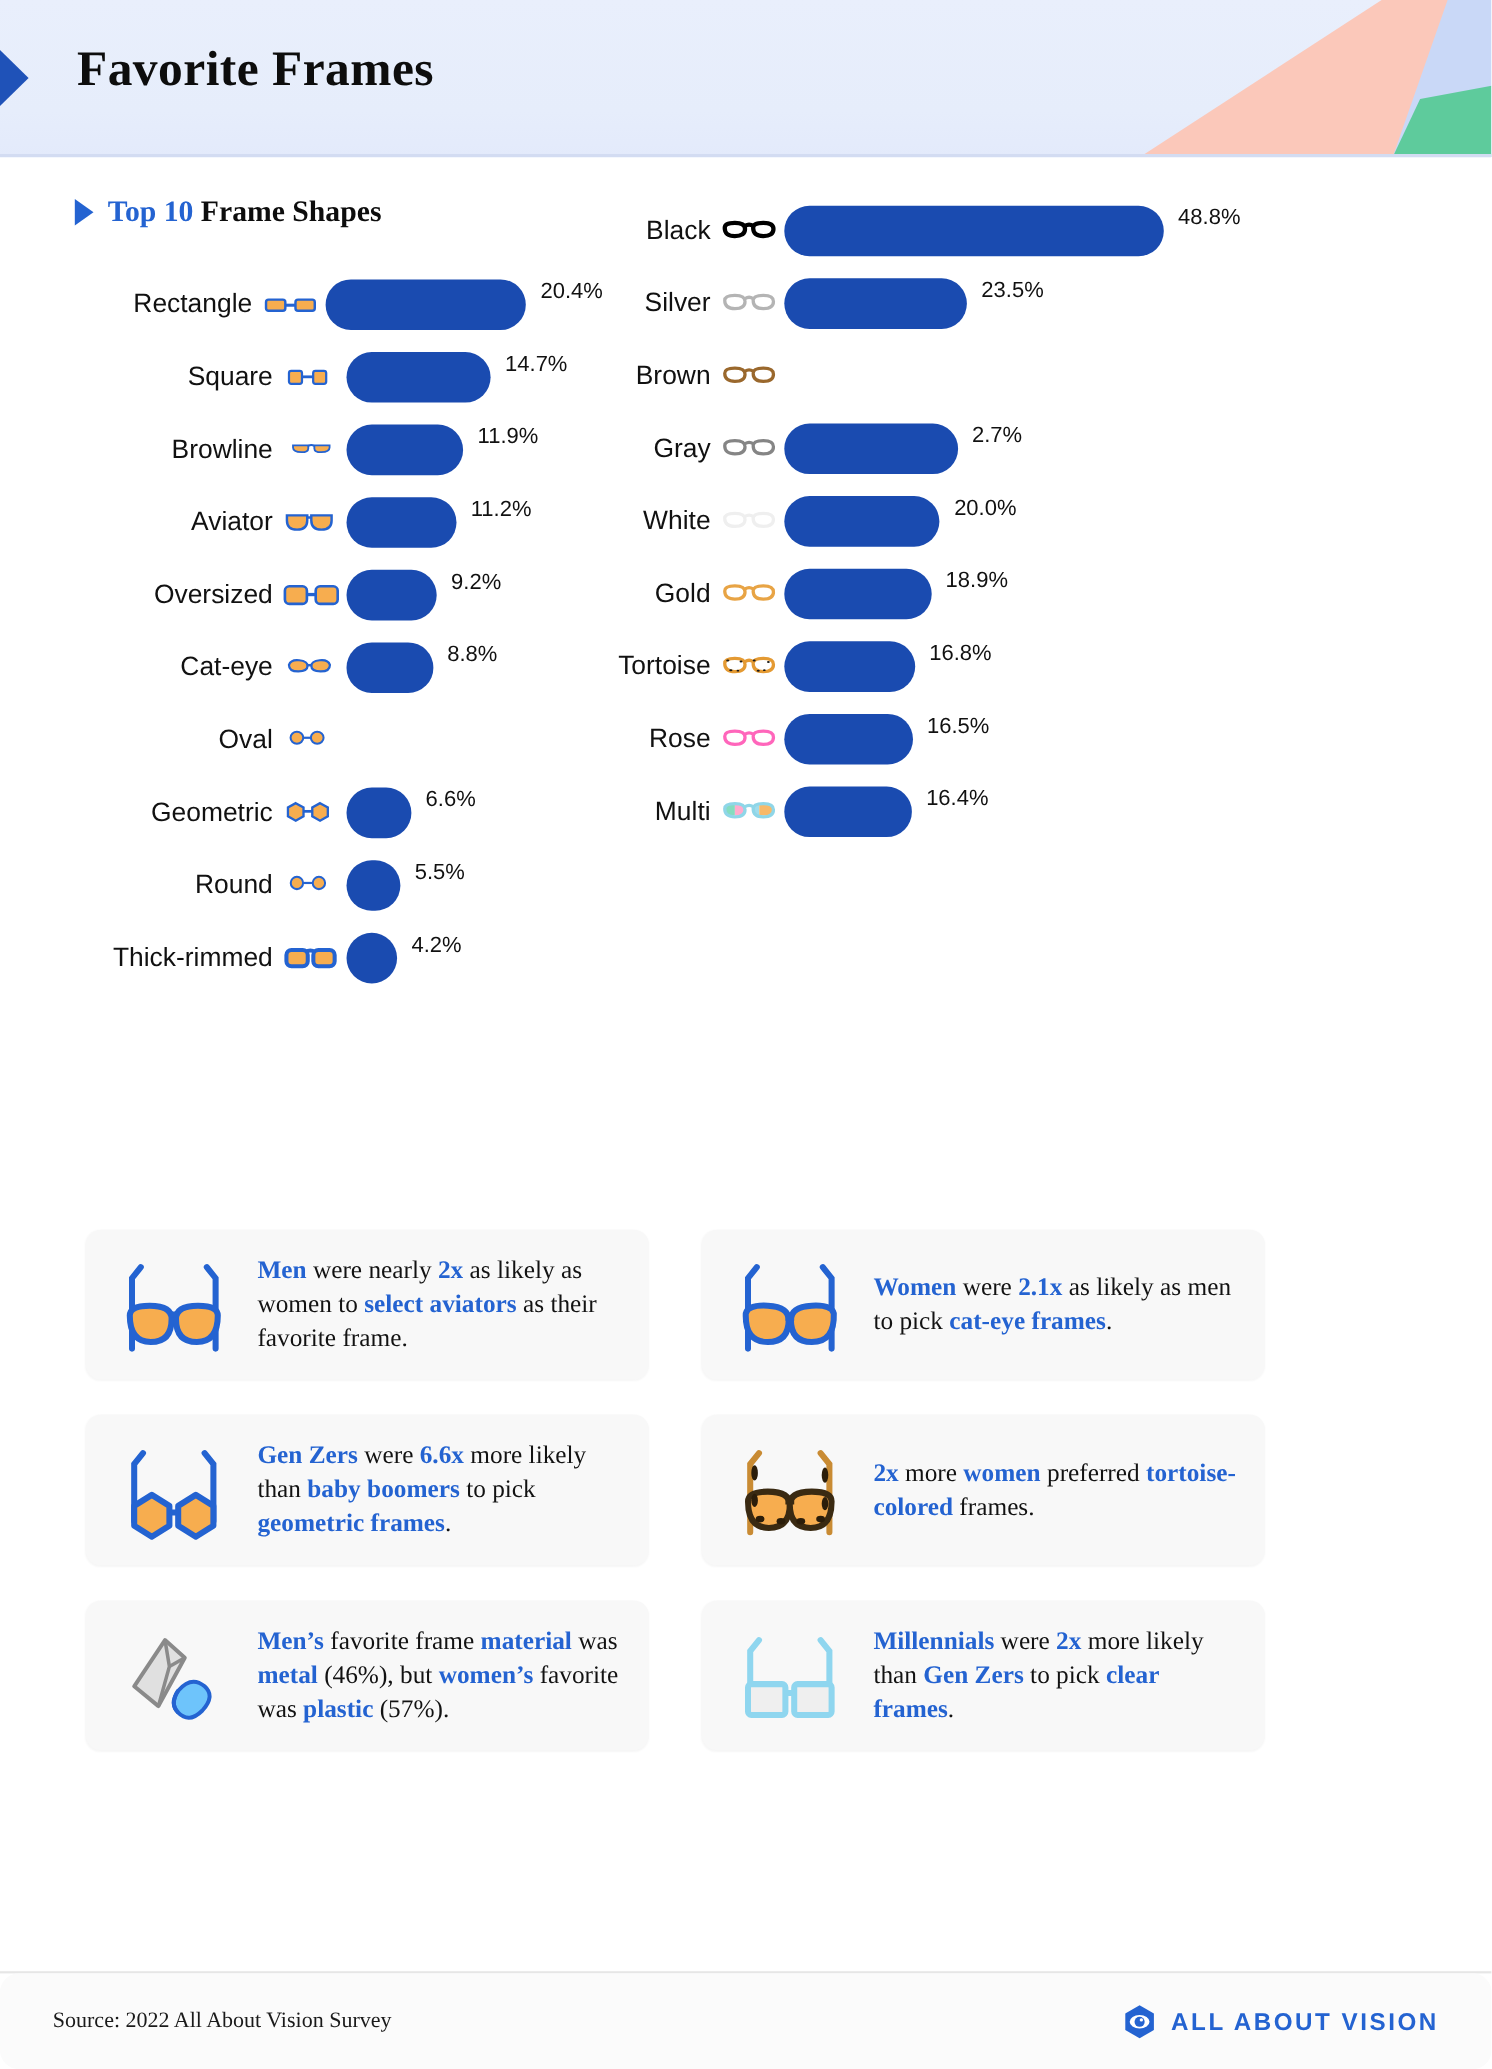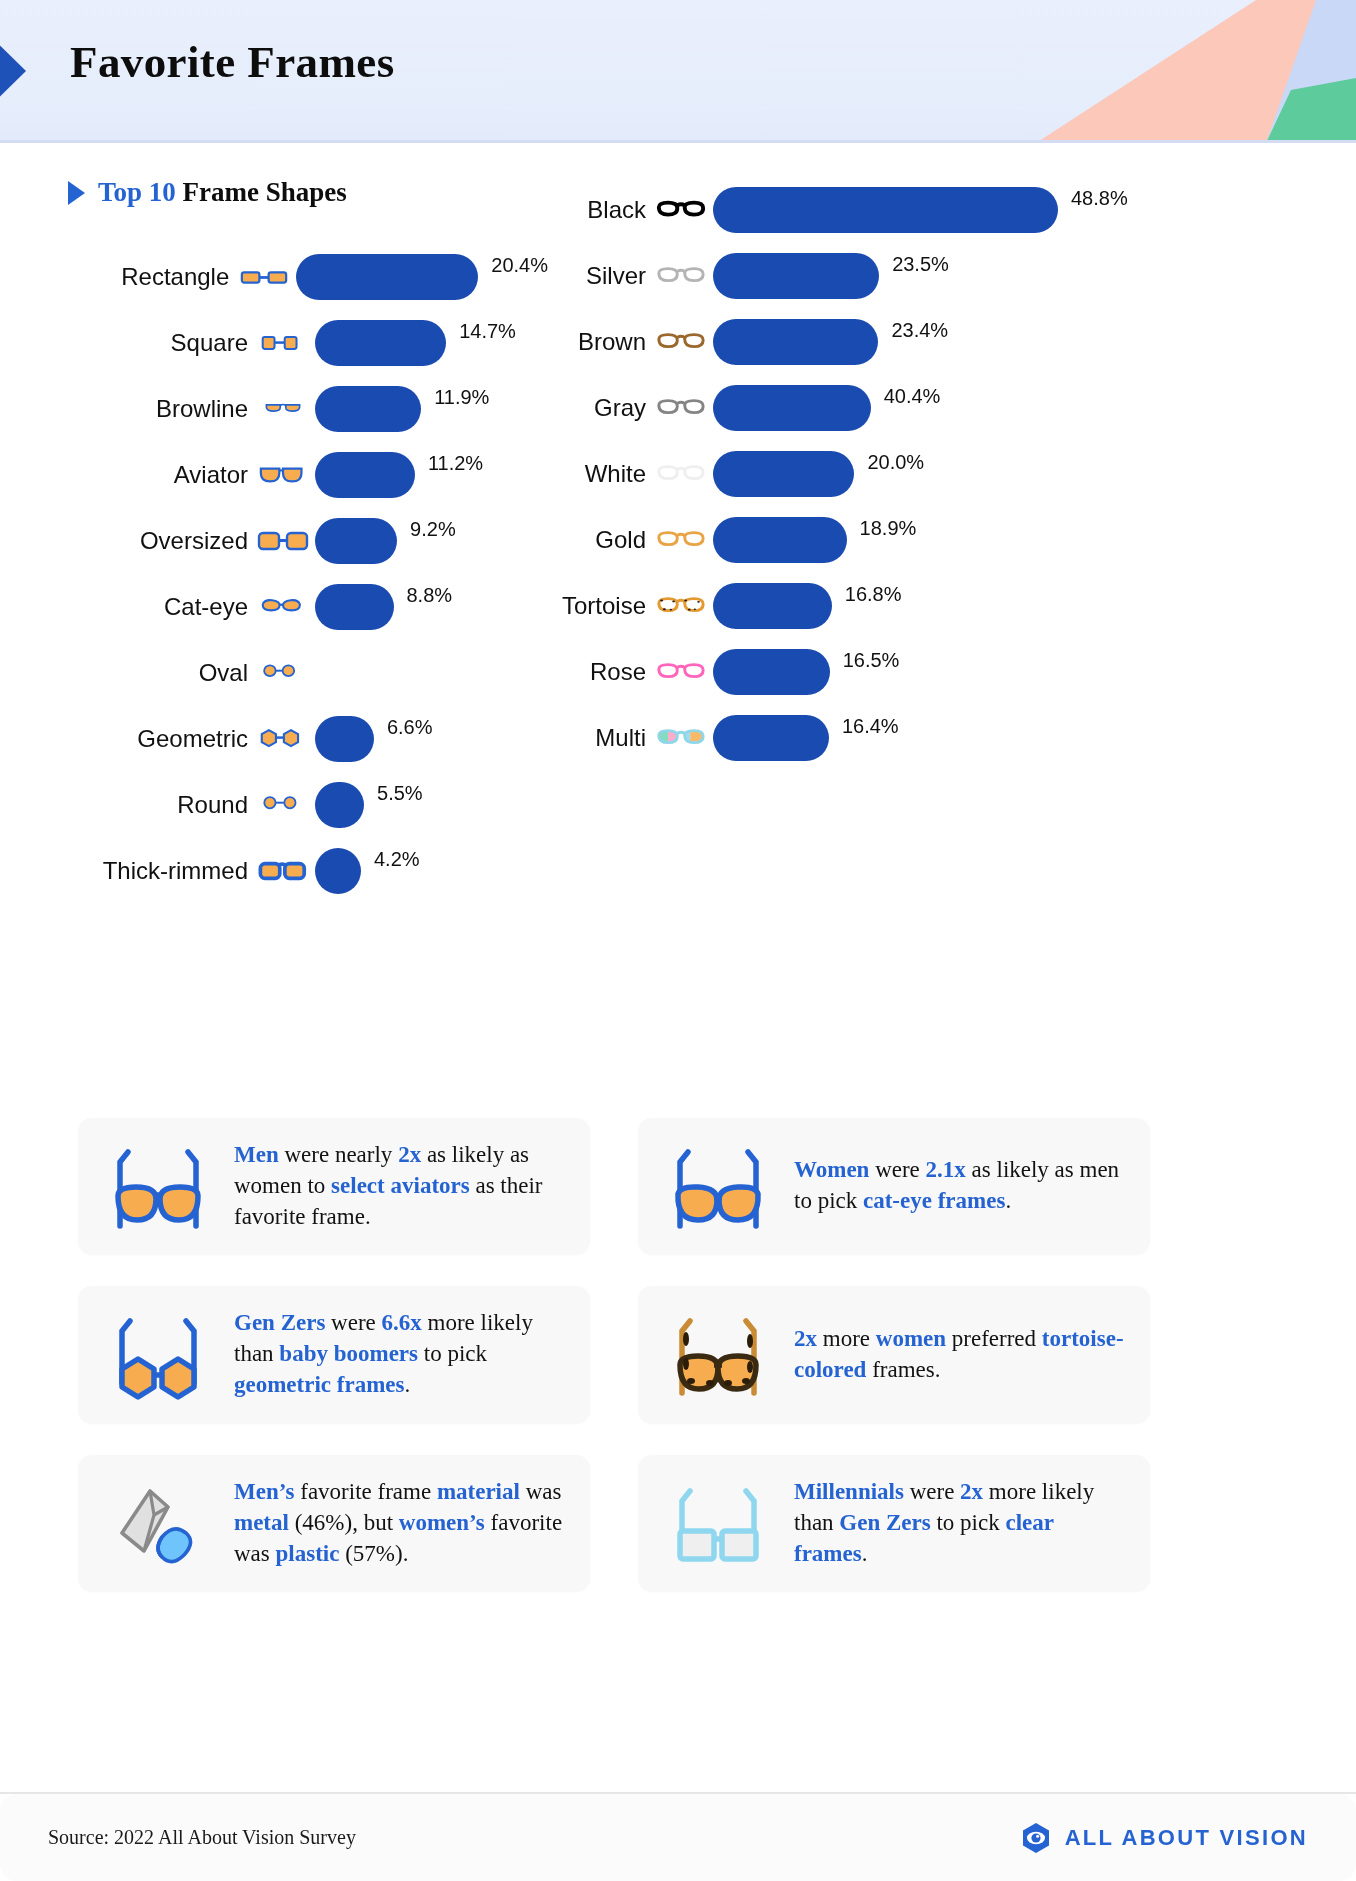--- a/index.html
+++ b/index.html
@@ -338,37 +338,33 @@
         </div>
         <div class="bar-row">
           <div class="bar-label">Brown</div>
           <div class="bar-icon">
             <svg width="50" height="24" viewBox="0 0 52 26">
               <path d="M2 10 q0 -5 10 -5 q10 0 10 6 q0 7 -10 7 q-10 0 -10 -8 Z" fill="none" stroke="#9a682d" stroke-width="3.2"></path>
               <path d="M30 10 q0 -5 10 -5 q10 0 10 6 q0 7 -10 7 q-10 0 -10 -8 Z" fill="none" stroke="#9a682d" stroke-width="3.2"></path>
               <path d="M22 8 q4 -2.5 8 0" fill="none" stroke="#9a682d" stroke-width="3.2"></path>
             </svg>
           </div>
-          <div class="bar-track">
-            <div class="bar-fill" style="width:165.43032786885246px;background:#1a4bb0"></div>
-            <div class="bar-value">23.4%</div>
-          </div>
         </div>
         <div class="bar-row">
           <div class="bar-label">Gray</div>
           <div class="bar-icon">
             <svg width="50" height="24" viewBox="0 0 52 26">
               <path d="M2 10 q0 -5 10 -5 q10 0 10 6 q0 7 -10 7 q-10 0 -10 -8 Z" fill="none" stroke="#858585" stroke-width="3.2"></path>
               <path d="M30 10 q0 -5 10 -5 q10 0 10 6 q0 7 -10 7 q-10 0 -10 -8 Z" fill="none" stroke="#858585" stroke-width="3.2"></path>
               <path d="M22 8 q4 -2.5 8 0" fill="none" stroke="#858585" stroke-width="3.2"></path>
             </svg>
           </div>
           <div class="bar-track">
             <div class="bar-fill" style="width:157.65368852459017px;background:#1a4bb0"></div>
-            <div class="bar-value">40.4%</div>
+            <div class="bar-value">2.7%</div>
           </div>
         </div>
         <div class="bar-row">
           <div class="bar-label">White</div>
           <div class="bar-icon">
             <svg width="50" height="24" viewBox="0 0 52 26">
               <path d="M2 10 q0 -5 10 -5 q10 0 10 6 q0 7 -10 7 q-10 0 -10 -8 Z" fill="none" stroke="#efefef" stroke-width="3.2"></path>
               <path d="M30 10 q0 -5 10 -5 q10 0 10 6 q0 7 -10 7 q-10 0 -10 -8 Z" fill="none" stroke="#efefef" stroke-width="3.2"></path>
               <path d="M22 8 q4 -2.5 8 0" fill="none" stroke="#efefef" stroke-width="3.2"></path>
             </svg>

